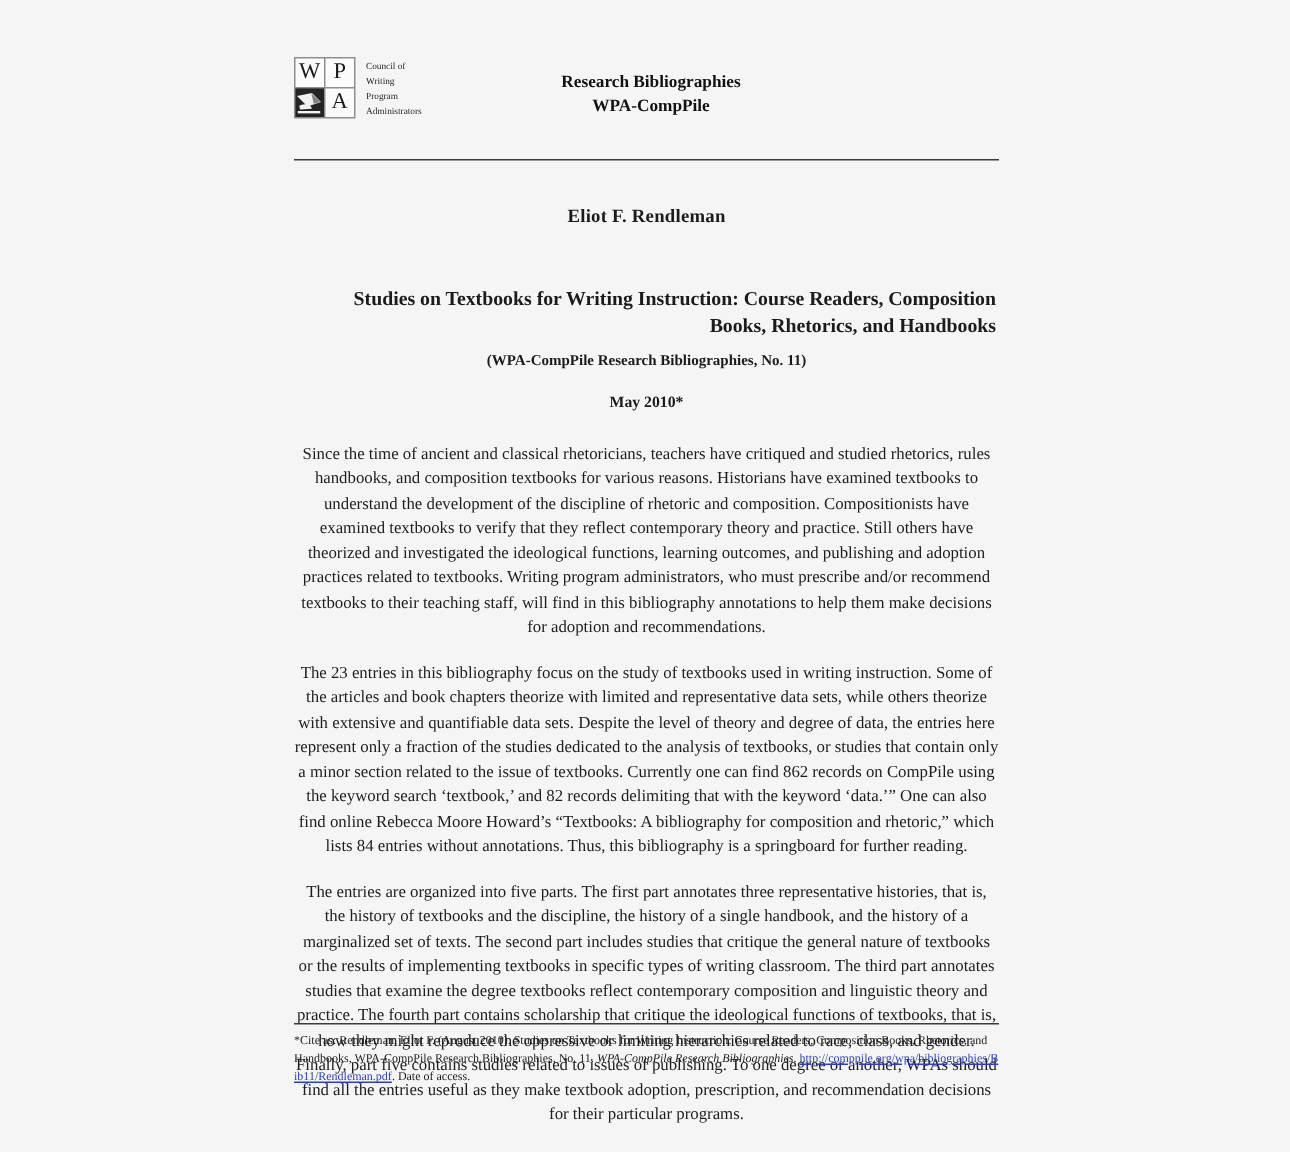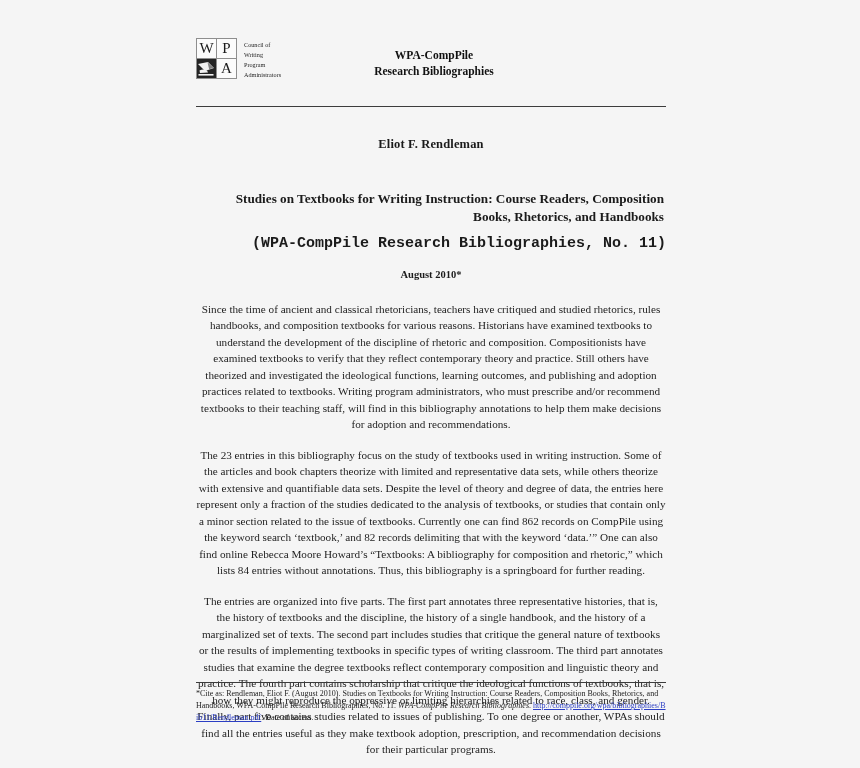--- a/index.html
+++ b/index.html
@@ -146,25 +146,24 @@
   .doc-title {
     text-align: right;
     font-weight: bold;
     font-size: 13.2px;
     line-height: 1.37;
     margin-top: 38px;
     padding: 0 2px;
   }
 
   .series-line {
-    text-align: right;
-    font-weight: bold;
-    font-size: 15px;
+    text-align: center;
+    font-weight: bold;
+    font-size: 10px;
     margin-top: 8px;
-    font-family: Liberation Mono, monospace;
   }
 
   .pub-date {
     text-align: center;
     font-weight: bold;
     font-size: 10.5px;
     margin-top: 17px;
   }
 
   
@@ -230,36 +229,36 @@
         </div>
         <div class="wpa-org">
           <div>Council of</div>
           <div>Writing</div>
           <div>Program</div>
           <div>Administrators</div>
         </div>
       </div>
 
       <div class="masthead-title">
+        <div>Research Bibliographies</div>
         <div>WPA-CompPile</div>
-        <div>Research Bibliographies</div>
       </div>
 
 
     </div>
 
     <div class="rule"></div>
 
     <div class="author">Eliot F. Rendleman</div>
 
     <h1 class="doc-title">Studies on Textbooks for Writing Instruction: Course Readers, Composition Books, Rhetorics, and Handbooks</h1>
 
     <div class="series-line">(WPA-CompPile Research Bibliographies, No. 11)</div>
 
-    <div class="pub-date">August 2010*</div>
+    <div class="pub-date">May 2010*</div>
 
     <div class="body-text">
       <p>Since the time of ancient and classical rhetoricians, teachers have critiqued and studied rhetorics, rules handbooks, and composition textbooks for various reasons. Historians have examined textbooks to understand the development of the discipline of rhetoric and composition. Compositionists have examined textbooks to verify that they reflect contemporary theory and practice. Still others have theorized and investigated the ideological functions, learning outcomes, and publishing and adoption practices related to textbooks. Writing program administrators, who must prescribe and/or recommend textbooks to their teaching staff, will find in this bibliography annotations to help them make decisions for adoption and recommendations.</p>
       <p>The 23 entries in this bibliography focus on the study of textbooks used in writing instruction. Some of the articles and book chapters theorize with limited and representative data sets, while others theorize with extensive and quantifiable data sets. Despite the level of theory and degree of data, the entries here represent only a  fraction of the studies dedicated to the analysis of textbooks, or studies that contain only a minor section related to the issue of textbooks. Currently one can find 862 records on CompPile using the keyword search ‘textbook,’ and 82 records delimiting that with the keyword ‘data.’” One can also find online Rebecca Moore Howard’s “Textbooks: A bibliography for composition and rhetoric,” which lists 84 entries without annotations. Thus, this bibliography is a springboard for further reading.</p>
       <p>The entries are organized into five parts. The first part annotates three representative histories, that is, the history of textbooks and the discipline, the history of a single handbook, and the history of a marginalized set of texts. The second part includes studies that critique the general nature of textbooks or the results of implementing textbooks in specific types of writing classroom. The third part annotates studies that examine the degree textbooks reflect contemporary composition and linguistic theory and practice. The fourth part contains scholarship that critique the ideological functions of textbooks, that is, how they might reproduce the oppressive or limiting hierarchies related to race, class, and gender. Finally, part five contains studies related to issues of publishing. To one degree or another, WPAs should find all the entries useful as they make textbook adoption, prescription, and recommendation decisions for their particular programs.</p>
     </div>
 
   </div>
 
   <div class="footnote-wrap">

